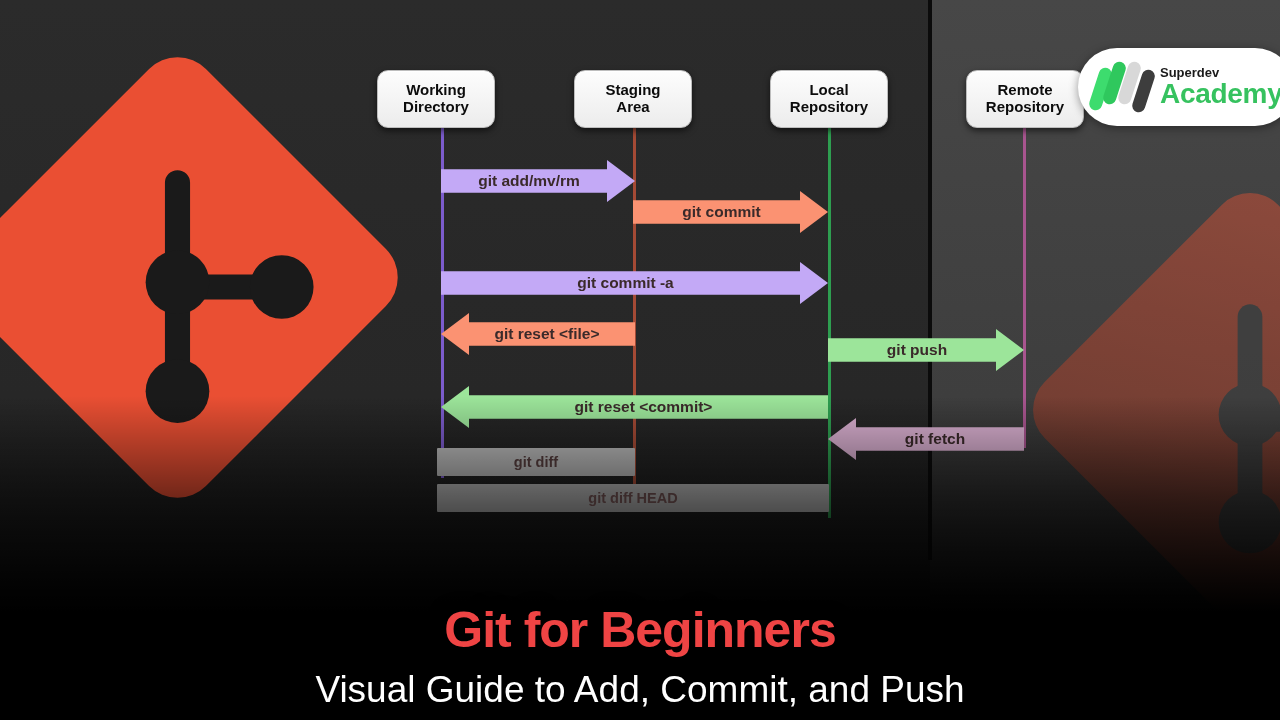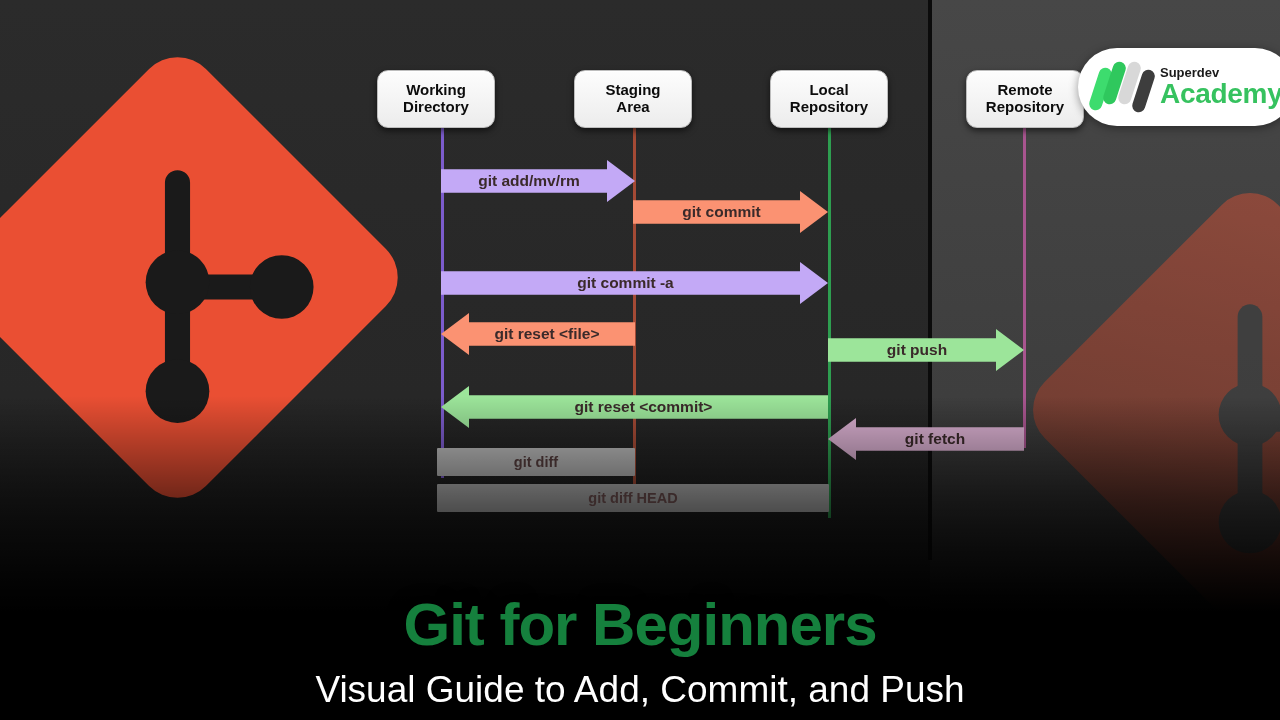--- a/index.html
+++ b/index.html
@@ -45,21 +45,21 @@
   .arrow.right{clip-path:polygon(0 22%,calc(100% - 28px) 22%,calc(100% - 28px) 0,100% 50%,calc(100% - 28px) 100%,calc(100% - 28px) 78%,0 78%);}
   .arrow.left{clip-path:polygon(100% 22%,28px 22%,28px 0,0 50%,28px 100%,28px 78%,100% 78%);}
   .arrow.flat{clip-path:none;border-radius:1px;}
   .arrow .lbl{position:relative;z-index:2;}
   .arrow.right .lbl{margin-right:18px;}
   .arrow.left .lbl{margin-left:18px;}
 
   
   #titleblock{position:absolute;left:0;right:0;bottom:8px;text-align:center;}
   #maintitle{font-family:"Liberation Sans",sans-serif;font-weight:bold;
-    font-size:60px;line-height:1;color:#15803d;letter-spacing:-1px;
+    font-size:50px;line-height:1;color:#ef4444;letter-spacing:-1px;
     text-shadow:0 0 18px rgba(0,0,0,.85),0 3px 10px rgba(0,0,0,.9);}
   #subtitle{font-family:"Liberation Sans",sans-serif;font-weight:normal;
     font-size:37px;line-height:1.22;color:#fff;margin-top:12px;
     text-shadow:0 2px 8px rgba(0,0,0,.9);}
   #subtitle .l2{display:block;}
 
   
   #brand{position:absolute;right:-14px;top:48px;width:216px;height:78px;
     background:#fff;border-radius:44px;display:flex;align-items:center;
     padding-left:14px;box-sizing:border-box;box-shadow:0 2px 10px rgba(0,0,0,.4);}

